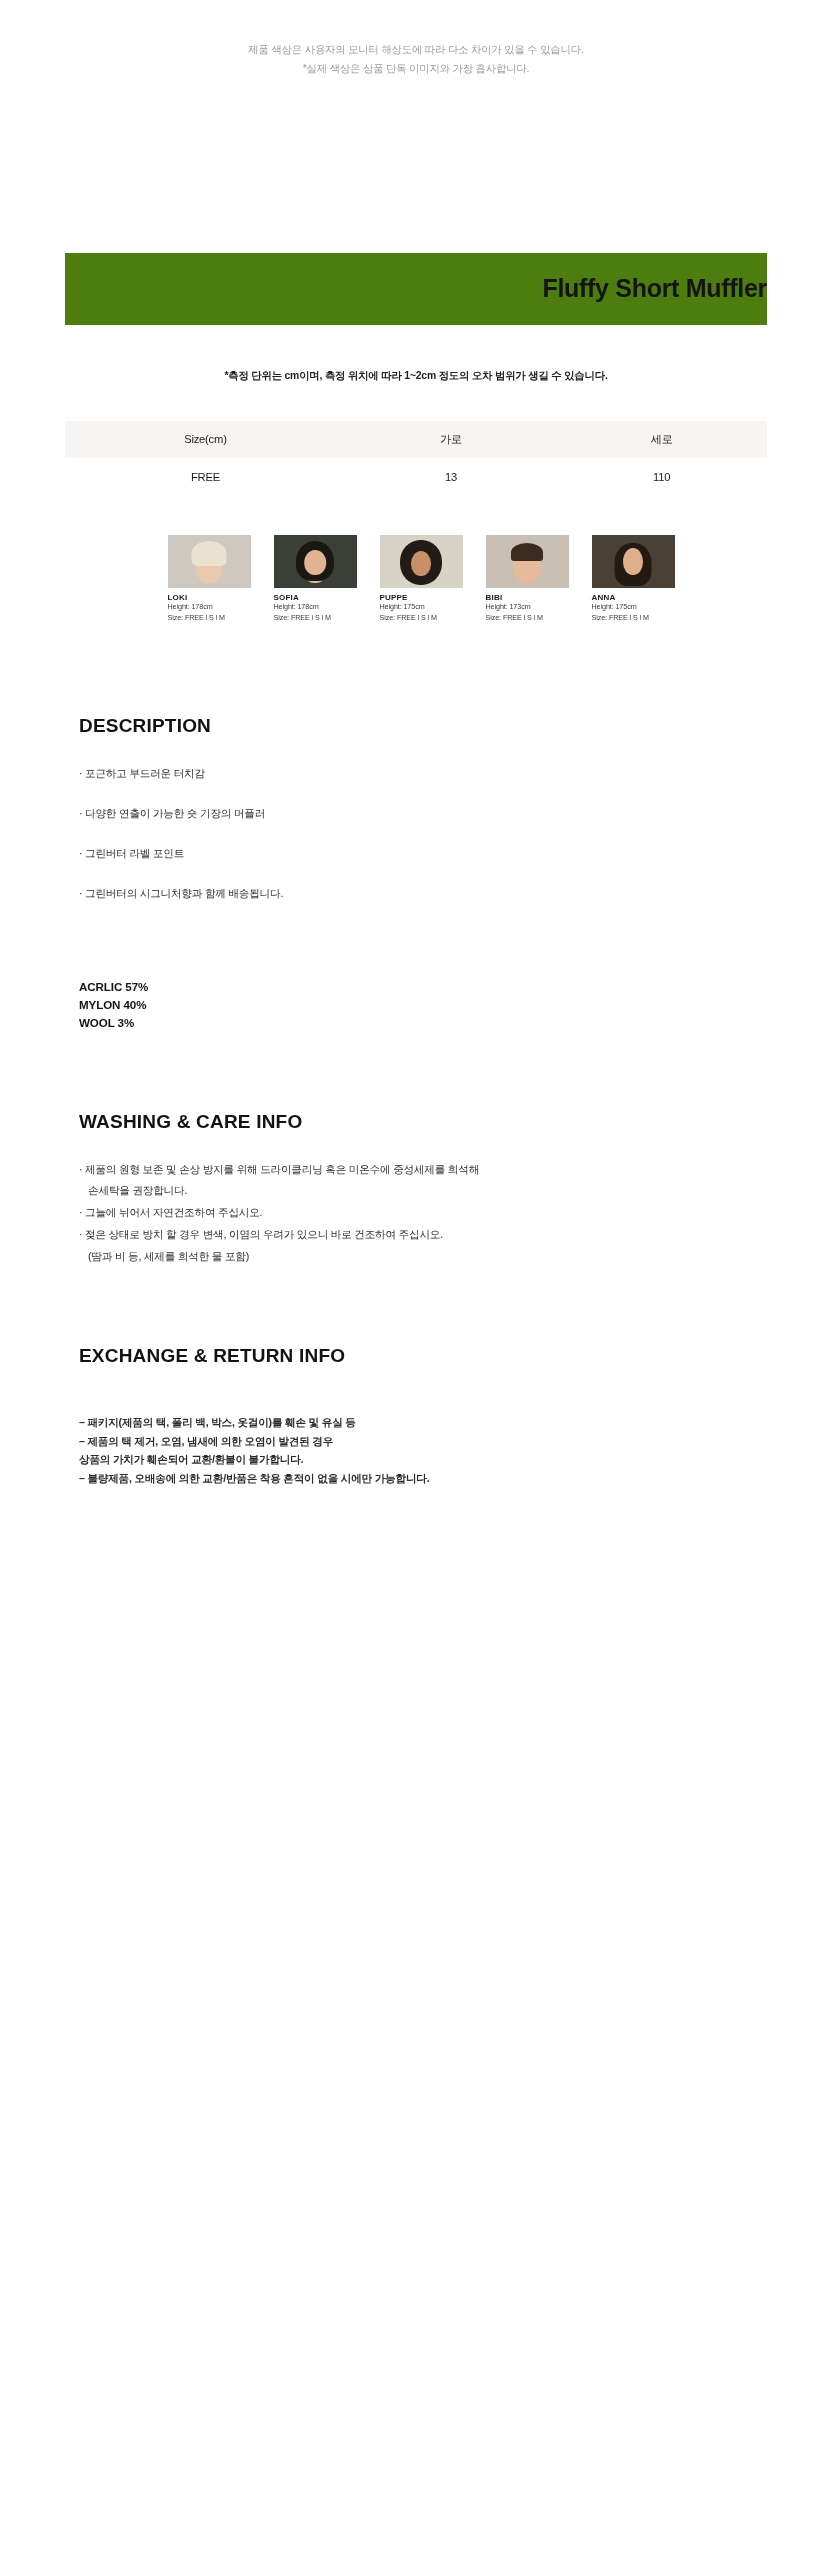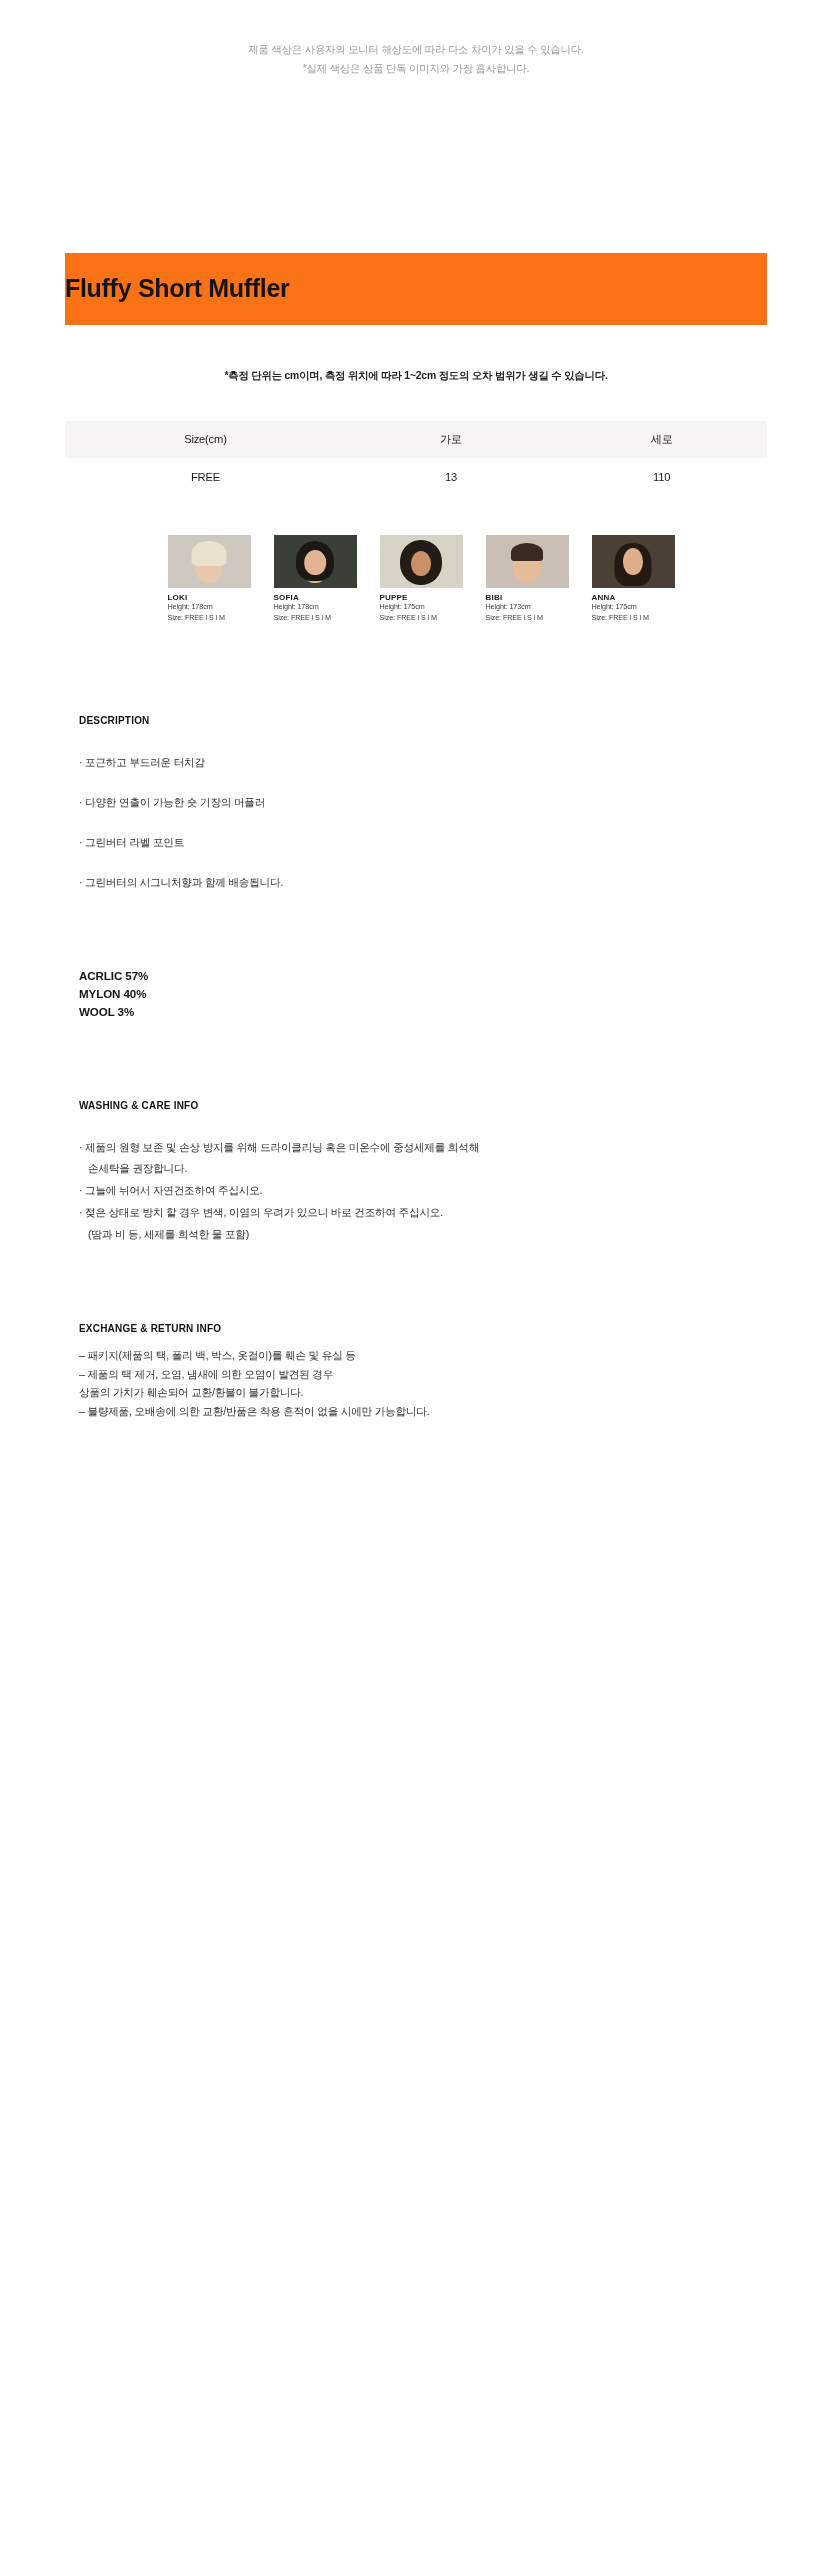--- a/index.html
+++ b/index.html
@@ -25,25 +25,25 @@
     text-align: center;
     font-size: 10.4px;
     line-height: 1.85;
     color: #9a9a9a;
     letter-spacing: -0.2px;
   }
 
   
   .title-band {
     margin: 174px 65px 0 65px;
-    background: #f97316;
+    background: #4d7c0f;
     height: 72px;
     display: flex;
     align-items: center;
-    justify-content: flex-start;
+    justify-content: flex-end;
   }
   .title-band h1 {
     margin: 0;
     font-size: 25px;
     font-weight: bold;
     letter-spacing: -0.3px;
     color: #141414;
   }
 
   
@@ -113,21 +113,21 @@
   .model-meta {
     font-size: 7.2px;
     line-height: 1.5;
     color: #3a3a3a;
     letter-spacing: -0.1px;
   }
 
   
   .section { padding: 0 79px; }
   .section h2 {
-    font-size: 10px;
+    font-size: 19px;
     font-weight: bold;
     letter-spacing: 0.2px;
     margin: 0;
     color: #131313;
   }
   .bullets {
     margin: 0;
     padding: 0;
     list-style: none;
   }
@@ -157,21 +157,21 @@
   #washing .bullets li { margin-bottom: 5px; }
   .sub-line {
     font-size: 10.6px;
     color: #2b2b2b;
     letter-spacing: -0.2px;
     line-height: 1.6;
     padding-left: 9.1px;
   }
 
   #exchange { margin-top: 80px; }
-  #exchange .lines { margin-top: 12px; }
+  #exchange .lines { margin-top: 46px; font-weight: bold; }
   #exchange .lines div {
     font-size: 10.6px;
     color: #2b2b2b;
     letter-spacing: -0.2px;
     line-height: 1.75;
   }
 
   
   .footer {
     margin-top: 126px;

